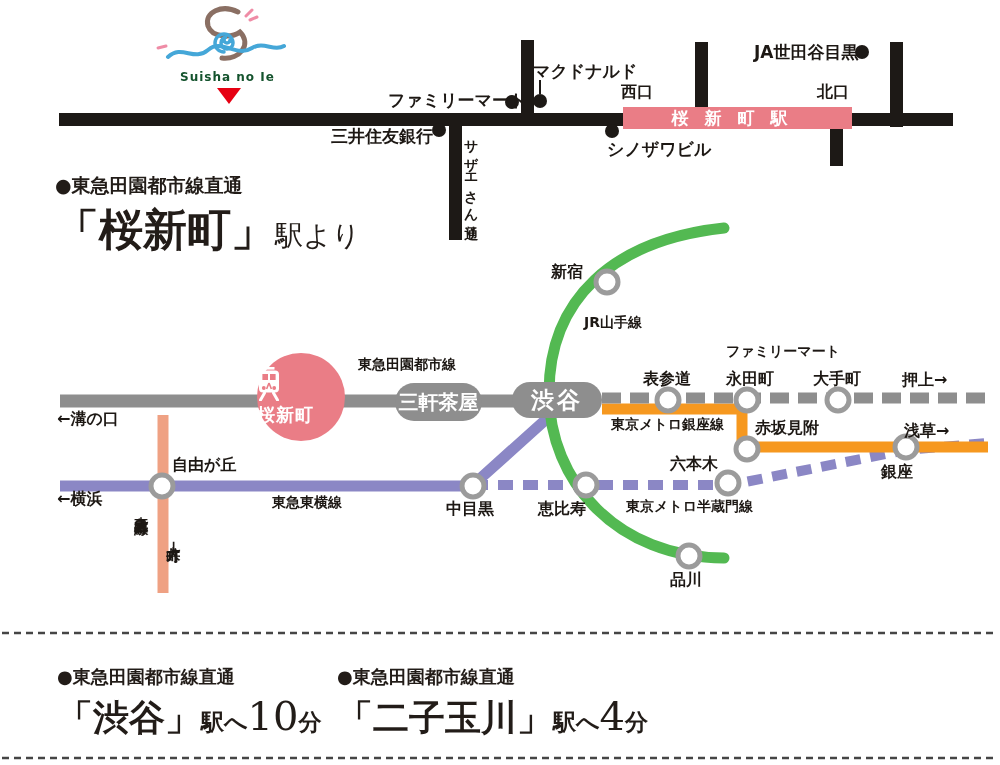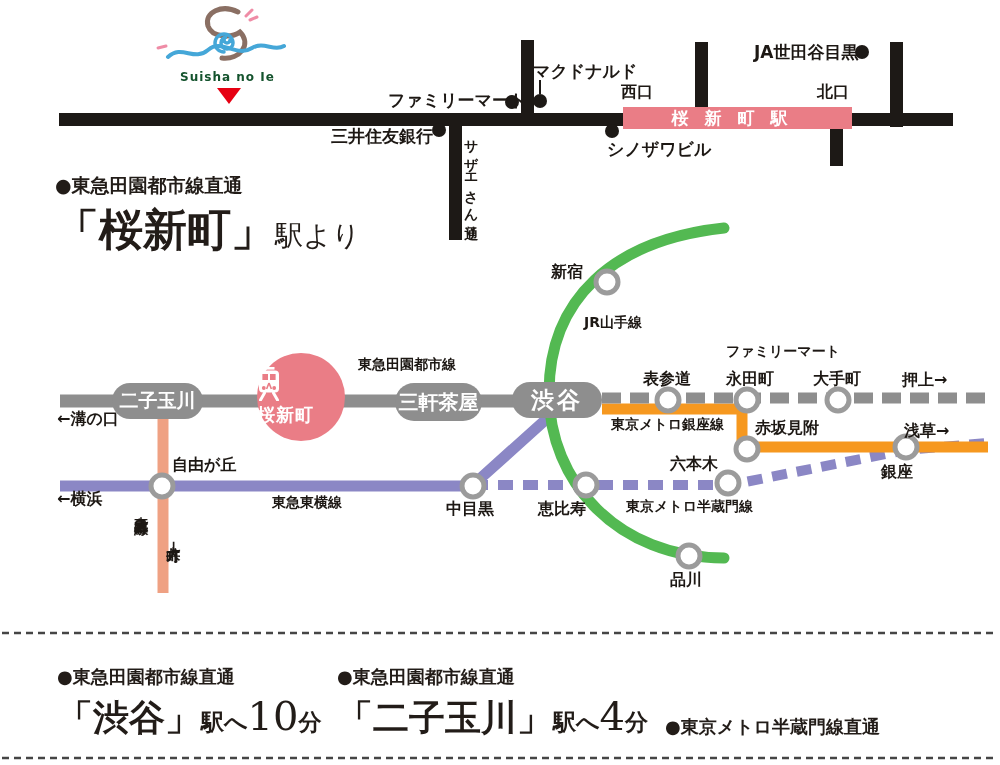--- a/index.html
+++ b/index.html
@@ -106,21 +106,20 @@
   <div class="lbl" style="left:754px;top:44px;">JA世田谷目黒</div>
   <div class="station-box serif">桜新町駅</div>
 
   <div class="headline serif">
     <div class="note">●東急田園都市線直通</div>
     <div class="row2">
       <span class="h-big">「桜新町」</span><span class="h-med">駅より</span>
     </div>
   </div>
 
-  <div class="pill" style="left:112px;top:383px;width:91px;height:36px;font-size:19px;">二子玉川</div>
   <div class="pill" style="left:512px;top:382px;width:90px;height:36px;font-size:23px;letter-spacing:3px;">渋谷</div>
   <div class="pill" style="left:395px;top:383px;width:87px;height:38px;font-size:20px;">三軒茶屋</div>
 
   <div class="big-circle">
     <svg width="24" height="34" viewBox="0 0 24 34">
       <rect x="6.5" y="0" width="11" height="2.6" fill="#fff"></rect>
       <rect x="2" y="3.6" width="20" height="22" rx="4" fill="#fff"></rect>
       <rect x="5.4" y="7" width="5.6" height="6" fill="#ea7d86"></rect>
       <rect x="13" y="7" width="5.6" height="6" fill="#ea7d86"></rect>
       <circle cx="6.8" cy="21" r="1.9" fill="#ea7d86"></circle>
@@ -163,16 +162,15 @@
   </div>
 
   <div class="access serif" style="left:337px;bottom:22px;">
     <div class="note">●東急田園都市線直通</div>
     <div>
       <span class="a-st">「二子玉川」</span><span class="a-sm">駅へ</span><span class="a-num">4</span><span class="a-sm">分</span>
     </div>
   </div>
 
   <div class="access serif" style="left:665px;bottom:22px;">
-    <div class="note">●東京メトロ半蔵門線直通</div>
   </div>
 
 </div>
 
 </body></html>

